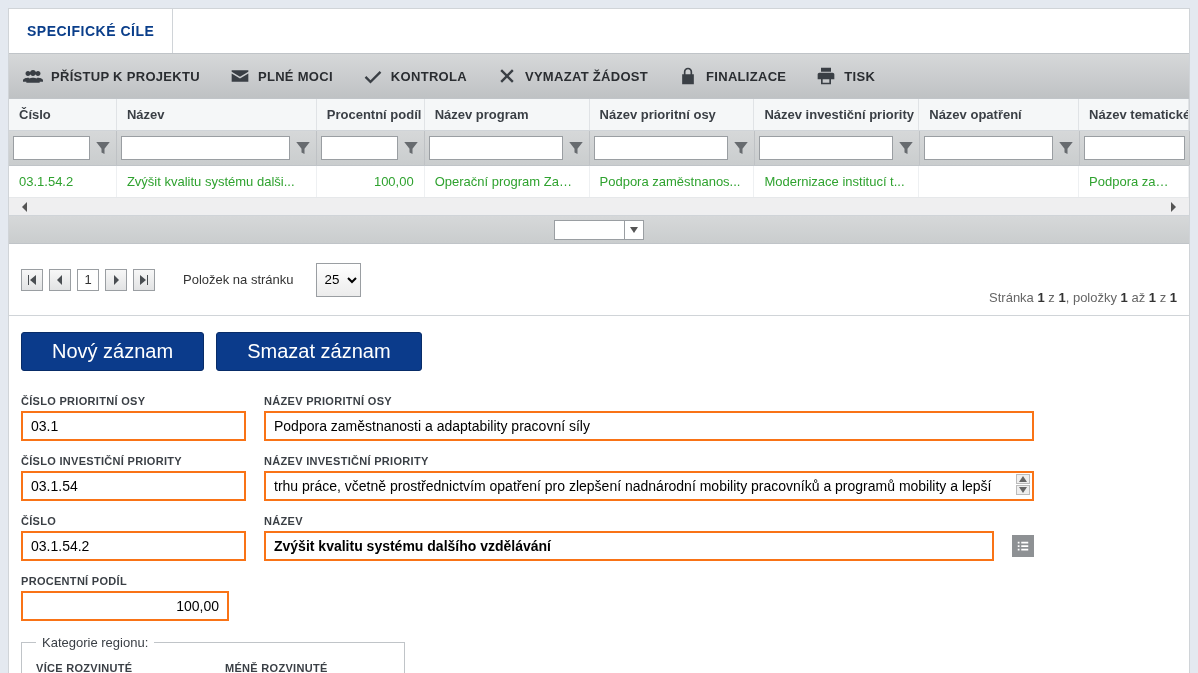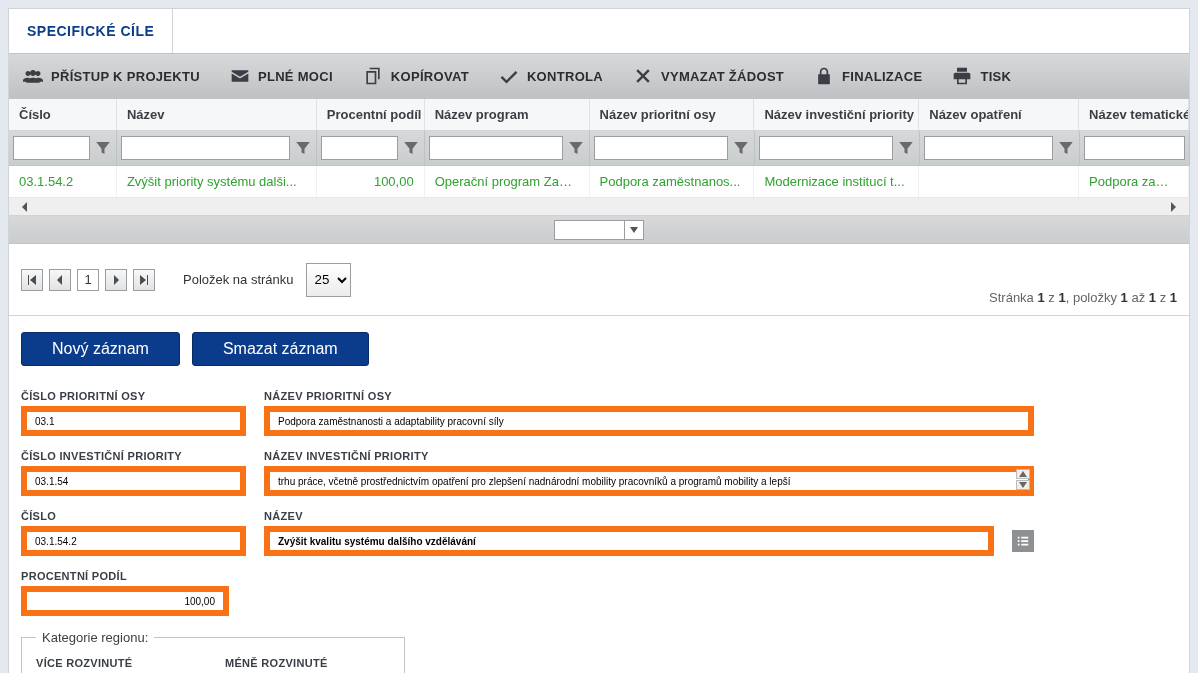--- a/index.html
+++ b/index.html
@@ -175,56 +175,56 @@
   .pgbtn svg { width:10px; height:10px; fill: #4a4e52; }
   .pgcur {
     width: 22px; height: 22px;
     border: 1px solid #9a9ea2;
     text-align:center;
     line-height:20px;
     background:#fff;
   }
   .pg-label { margin-left: 22px; color: #333; text-align: right; }
   .pg-sel {
-    margin-left: 6px;
+    margin-left: 16px;
     height: 34px;
     border: 1px solid #9a9ea2;
     padding: 0 4px;
     background: linear-gradient(#ffffff,#ececec);
   }
   .pg-status { color: #666; margin-top: 36px; }
   .pg-status b { color: #333; font-weight:700; }
 
   .form-area {
     padding: 16px 12px 24px 12px;
   }
   .action-row { display:flex; gap: 12px; margin-bottom: 24px; }
   .action-btn {
     background: #0b3b8b;
     color: #fff;
     padding: 7px 30px;
-    font-size: 16px;
+    font-size: 20px;
     border: 1px solid #082c68;
     border-radius: 3px;
     cursor: pointer;
   }
 
   .form-row { display:flex; gap: 18px; margin-bottom: 14px; align-items: flex-end; }
   .field { display:flex; flex-direction:column; gap: 4px; }
   .field-label {
     font-size: 11px;
     font-weight: 700;
     letter-spacing: .3px;
     color: #3a3f45;
   }
   .field-input {
     height: 30px;
-    border: 6px solid #f97316;
+    border: 2px solid #f97316;
     padding: 0 8px;
-    font-size: 10px;
+    font-size: 14px;
     background: #fff;
   }
   .field-input.right { text-align: right; }
   .w-225 { width: 225px; }
   .w-770 { width: 770px; }
   .w-730 { width: 730px; font-weight: bold; }
   .w-208 { width: 208px; }
   .w-165 { width: 165px; }
   .spin-wrap {
     position: relative;
@@ -290,26 +290,20 @@
       <span class="lbl">PŘÍSTUP K PROJEKTU</span>
     </div>
     <div class="tbtn">
       <svg viewBox="0 0 24 24">
           <path d="M2 5h20v2l-10 6L2 7V5zm0 4 10 6 10-6v10H2V9z"></path>
         </svg>
       <span class="lbl">PLNÉ MOCI</span>
     </div>
     <div class="tbtn">
       <svg viewBox="0 0 24 24">
-          <path d="M8 2h12v14h-2V4H8V2zM4 6h12v16H4V6zm2 2v12h8V8H6z"></path>
-        </svg>
-      <span class="lbl">KOPÍROVAT</span>
-    </div>
-    <div class="tbtn">
-      <svg viewBox="0 0 24 24">
           <path d="M4 12l5 5L20 6l2 2L9 21 2 14l2-2z"></path>
         </svg>
       <span class="lbl">KONTROLA</span>
     </div>
     <div class="tbtn">
       <svg viewBox="0 0 24 24">
           <path d="M6 4l6 6 6-6 2 2-6 6 6 6-2 2-6-6-6 6-2-2 6-6-6-6 2-2z"></path>
         </svg>
       <span class="lbl">VYMAZAT ŽÁDOST</span>
     </div>
@@ -381,21 +375,21 @@
           <path d="M3 4h18l-7 9v7l-4-2v-5L3 4z"></path>
         </svg>
       </div>
     <div class="gf-cell c-tem">
         <input class="gf-input" style="">
       </div>
   </div>
 
   <div class="grid-row">
     <div class="gr-cell c-num">03.1.54.2</div>
-    <div class="gr-cell c-naz">Zvýšit priority systému dalši...</div>
+    <div class="gr-cell c-naz">Zvýšit kvalitu systému dalši...</div>
     <div class="gr-cell c-pct right">100,00</div>
     <div class="gr-cell c-prog">Operační program Zam...</div>
     <div class="gr-cell c-osy">Podpora zaměstnanos...</div>
     <div class="gr-cell c-inv">Modernizace institucí t...</div>
     <div class="gr-cell c-opa"></div>
     <div class="gr-cell c-tem">Podpora zaměs</div>
   </div>
 
   <div class="hscroll-row">
     <div class="hscroll-arrow hs-left">

